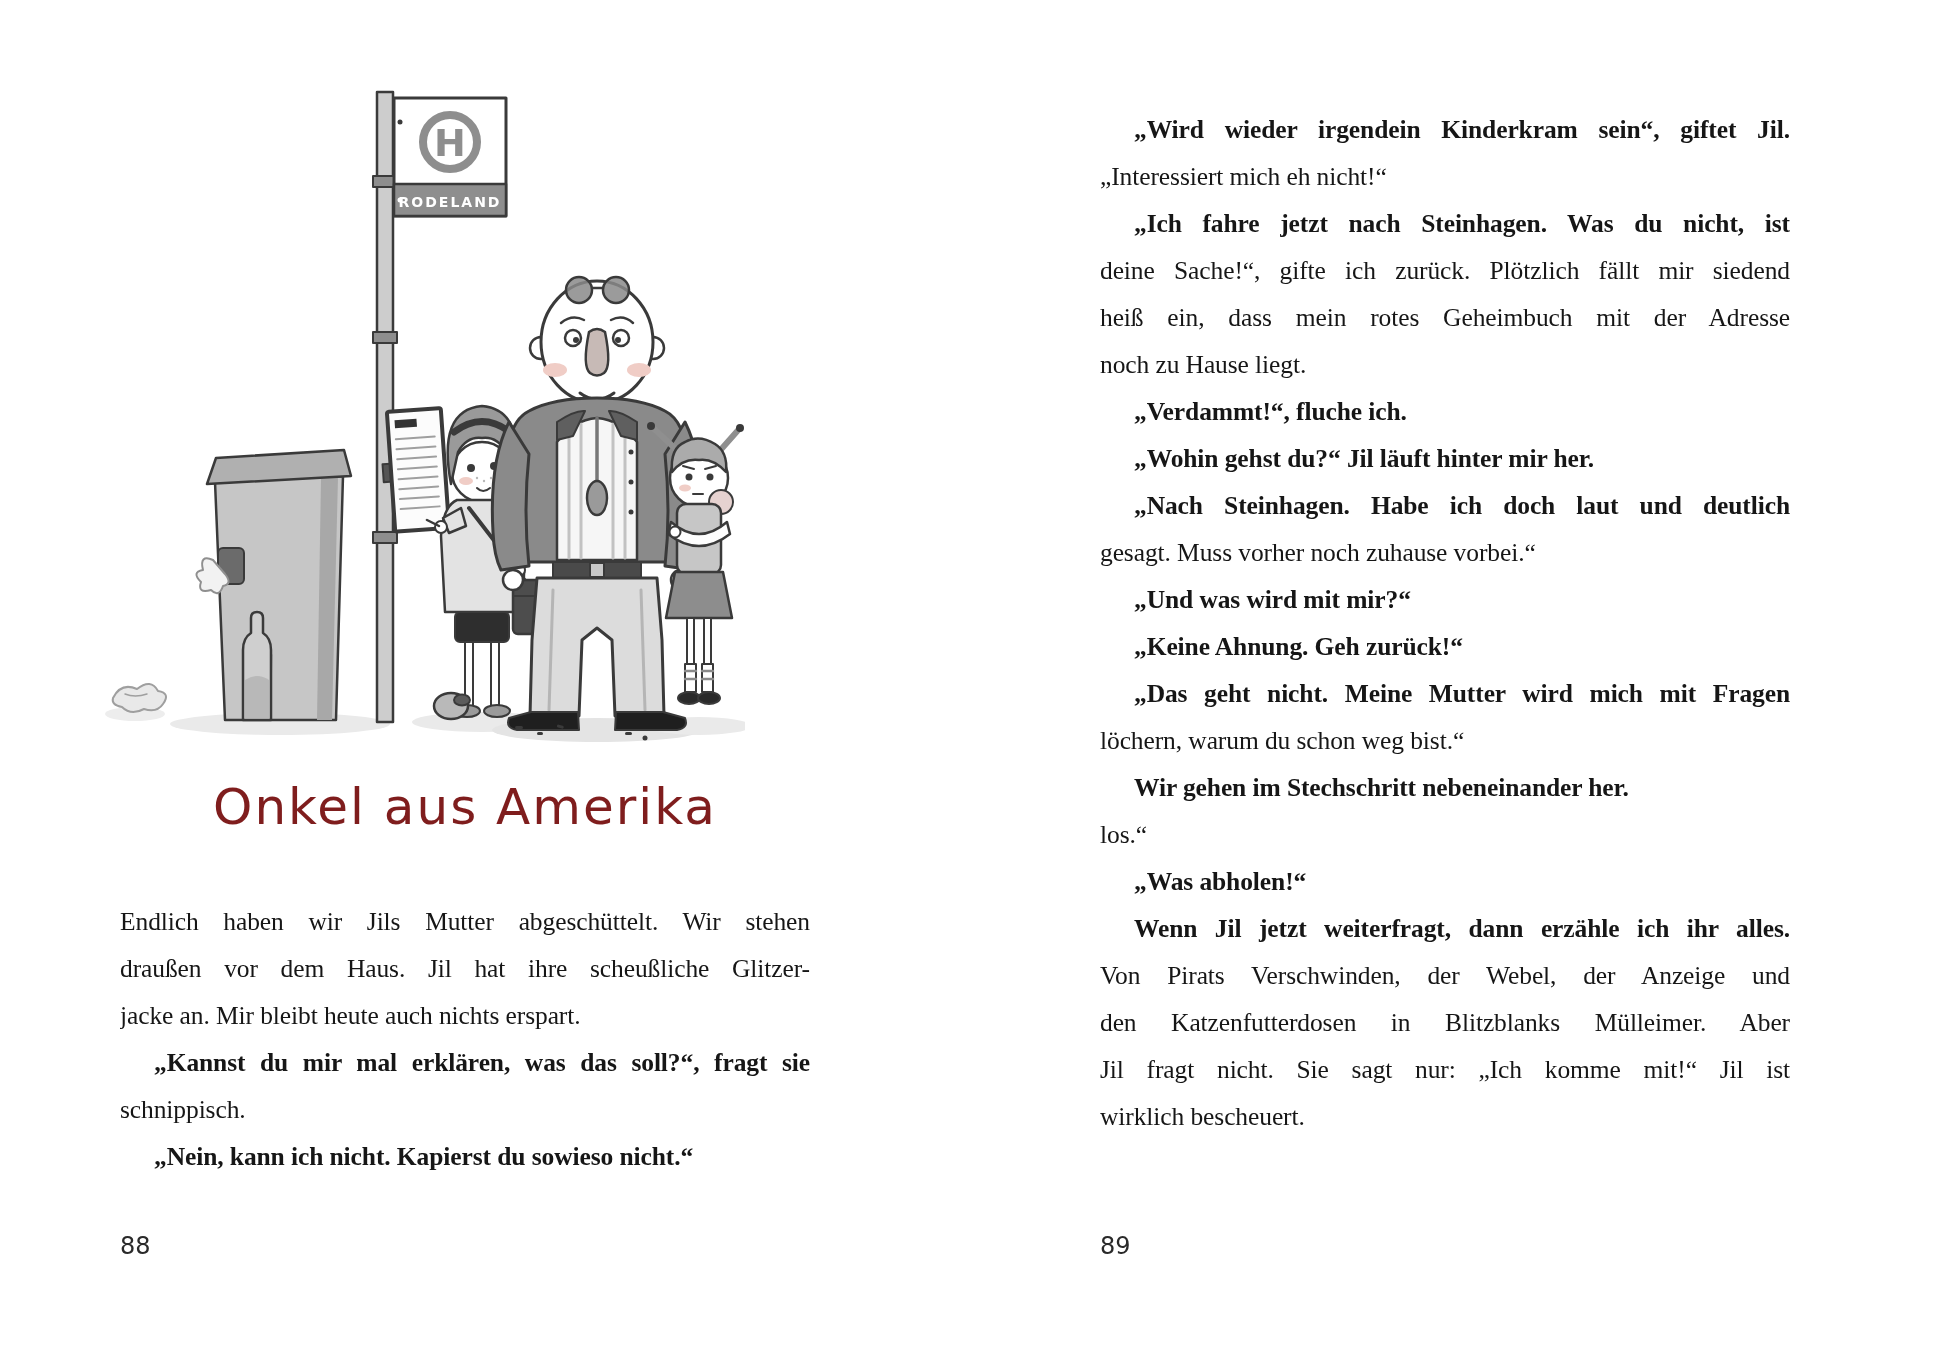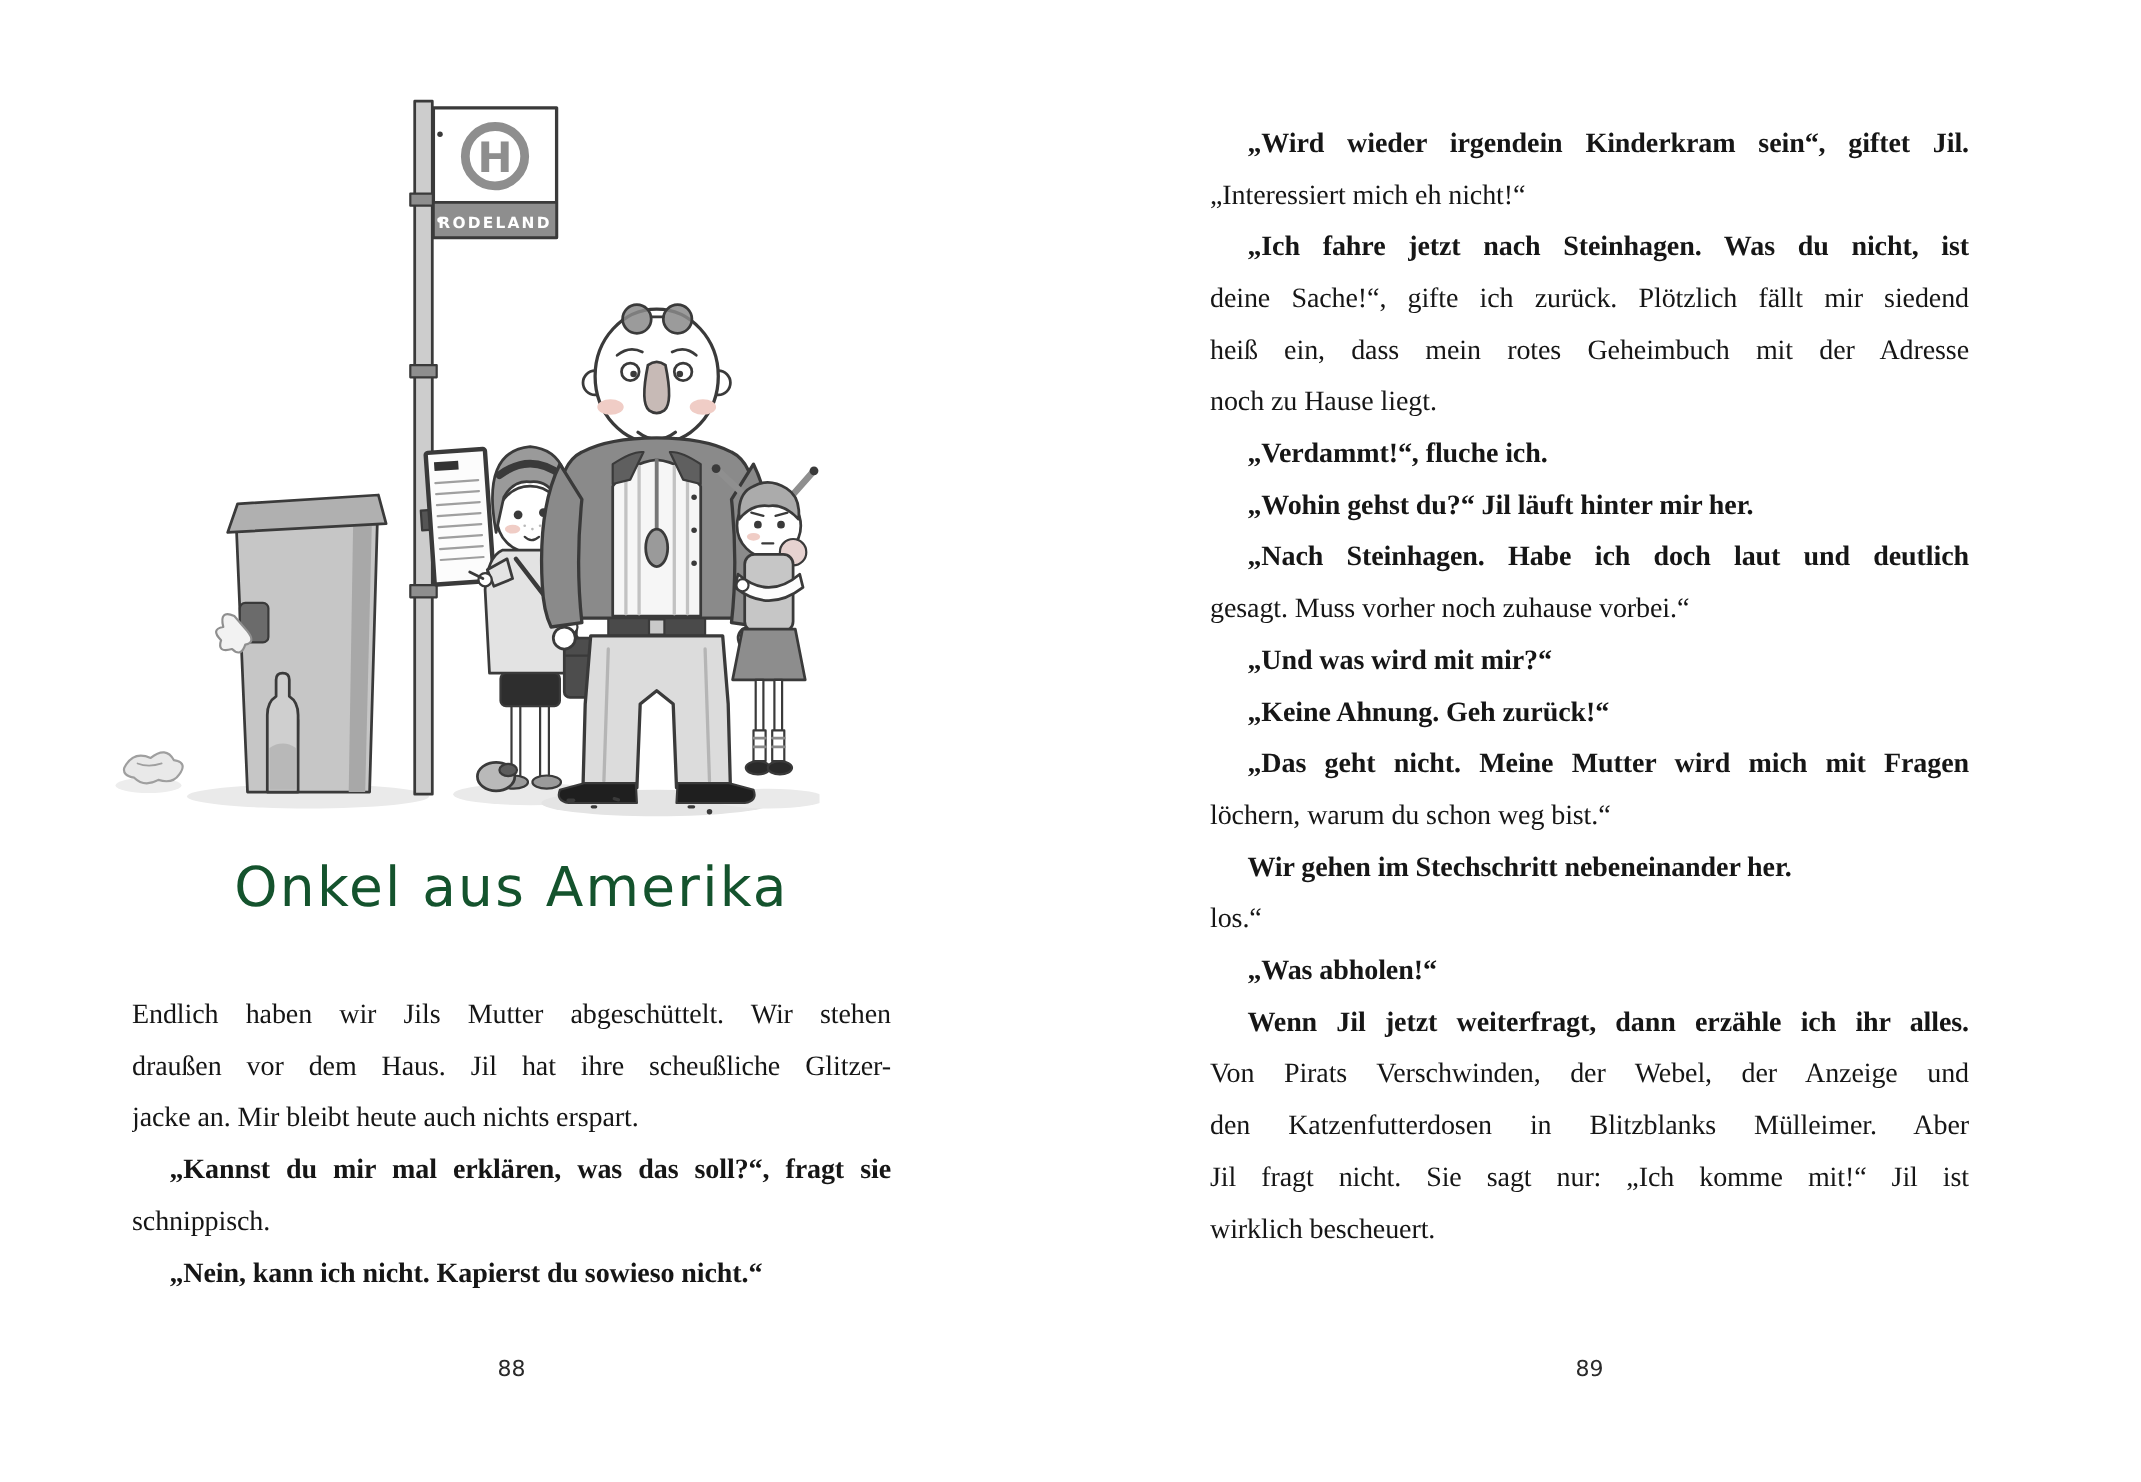--- a/index.html
+++ b/index.html
@@ -10,36 +10,36 @@
   .page { position:absolute; top:0; width:973px; height:1347px; }
   #page-left  { left:0; }
   #page-right { left:973px; }
 
   .illustration { position:absolute; left:85px; top:80px; width:660px; height:668px; margin:0; }
   .illustration svg { width:100%; height:100%; display:block; }
 
   .chapter-title {
     position:absolute; left:120px; top:778px; width:690px; margin:0;
     text-align:center; font-family:"DejaVu Sans", sans-serif;
-    font-weight:400; font-size:50px; letter-spacing:2px; color:#14532d;
+    font-weight:400; font-size:50px; letter-spacing:2px; color:#7f1d1d;
   }
 
   .text-block { position:absolute; width:690px; font-size:25.5px; letter-spacing:-0.1px; color:#161616; }
   #text-left  { left:120px; top:898px; }
   #text-right { left:127px; top:106px; }
 
   .para { margin:0; }
   .line { height:47px; line-height:47px; overflow:hidden;
           text-align:justify; text-align-last:justify; white-space:normal; }
   .line.last { text-align-last:left; }
   .line.indent { padding-left:34px;font-weight:bold; }
 
   .page-number {
-    position:absolute; top:1232px; left:120px; width:690px; text-align:center;
-    font-family:"DejaVu Sans", sans-serif; font-size:20px; color:#2a2a2a;
+    position:absolute; top:1232px; left:120px; width:690px; text-align:left;
+    font-family:"DejaVu Sans", sans-serif; font-size:24px; color:#2a2a2a;
   }
   #page-right .page-number { left:127px; }
 
   svg * { vector-effect:non-scaling-stroke; }
 </style>
 </head>
 <body>
 
 <div class="spread">
 

